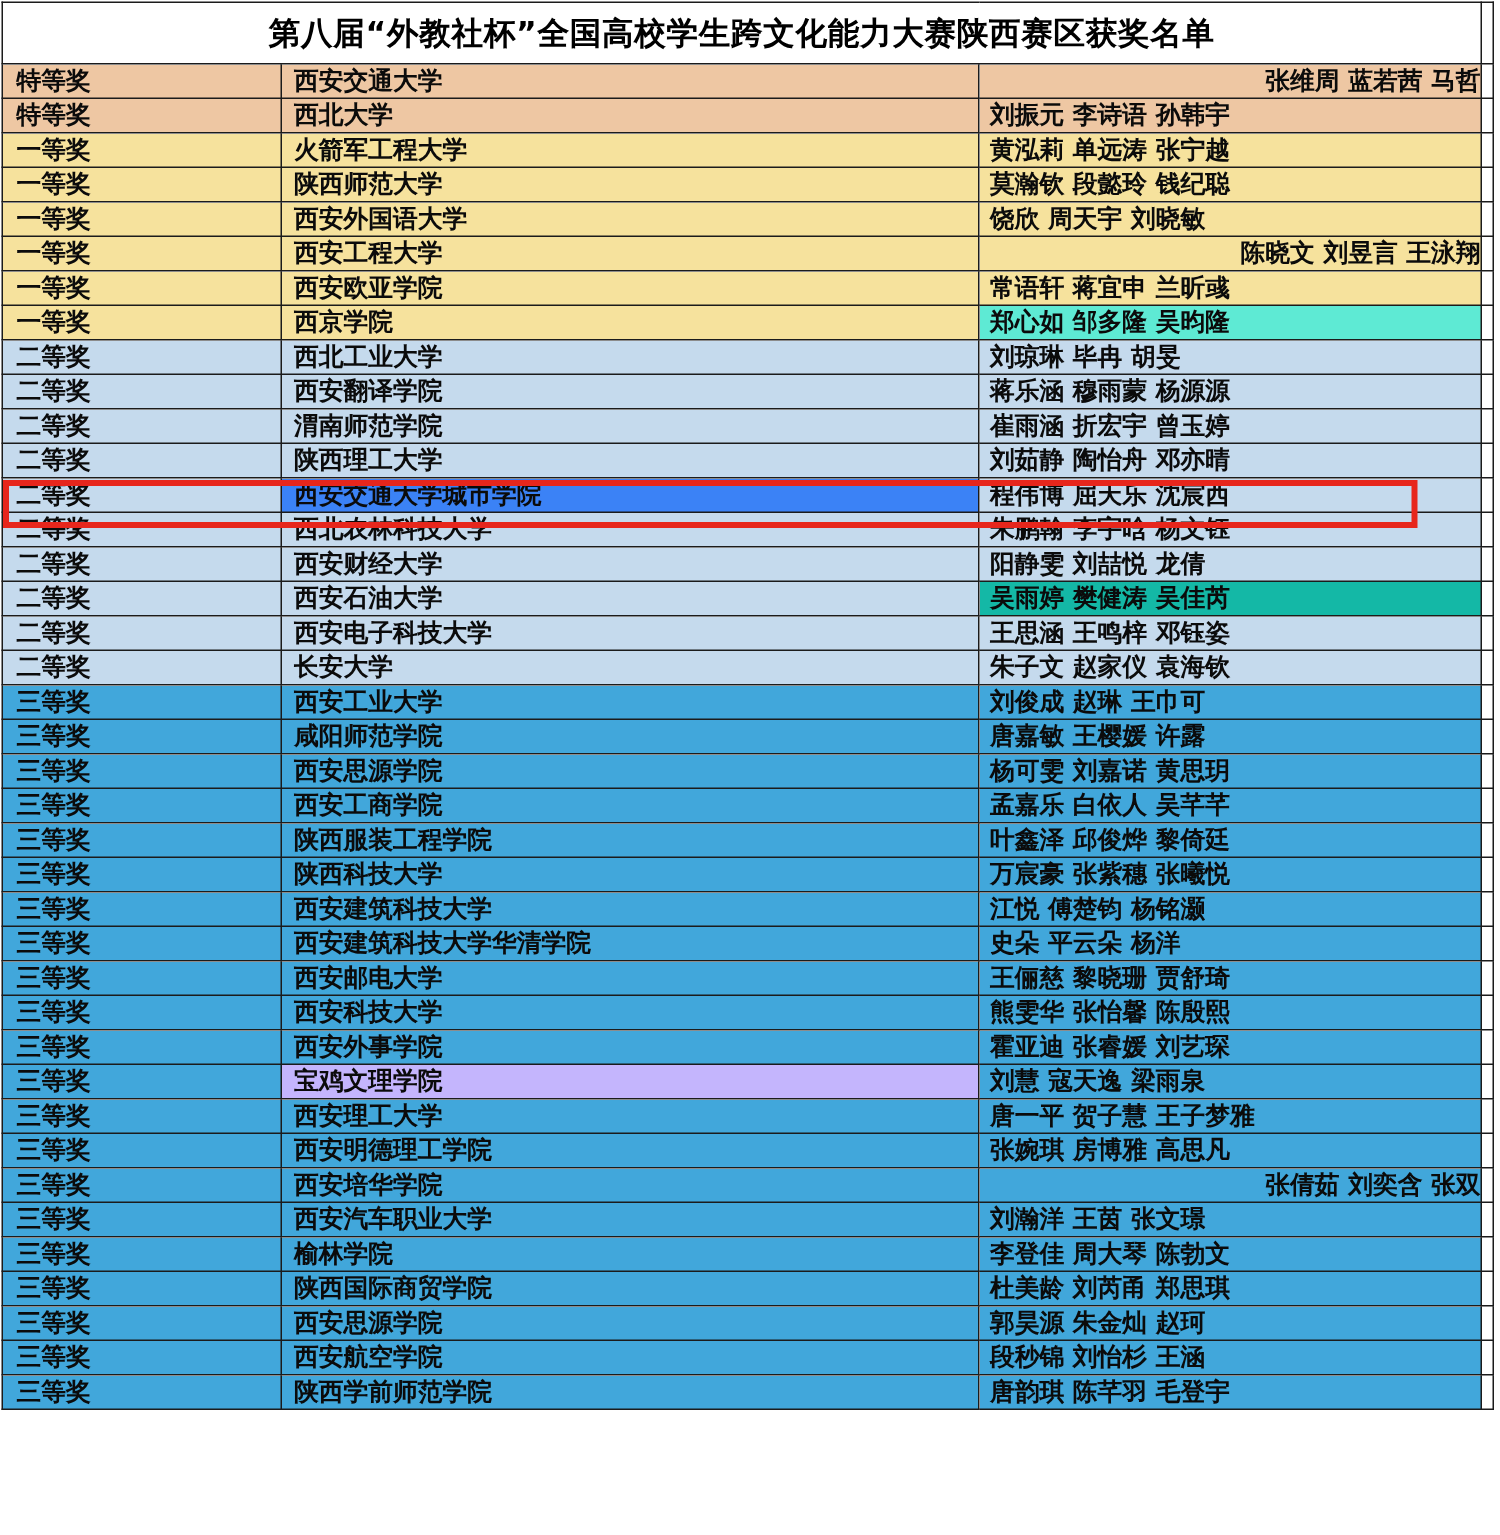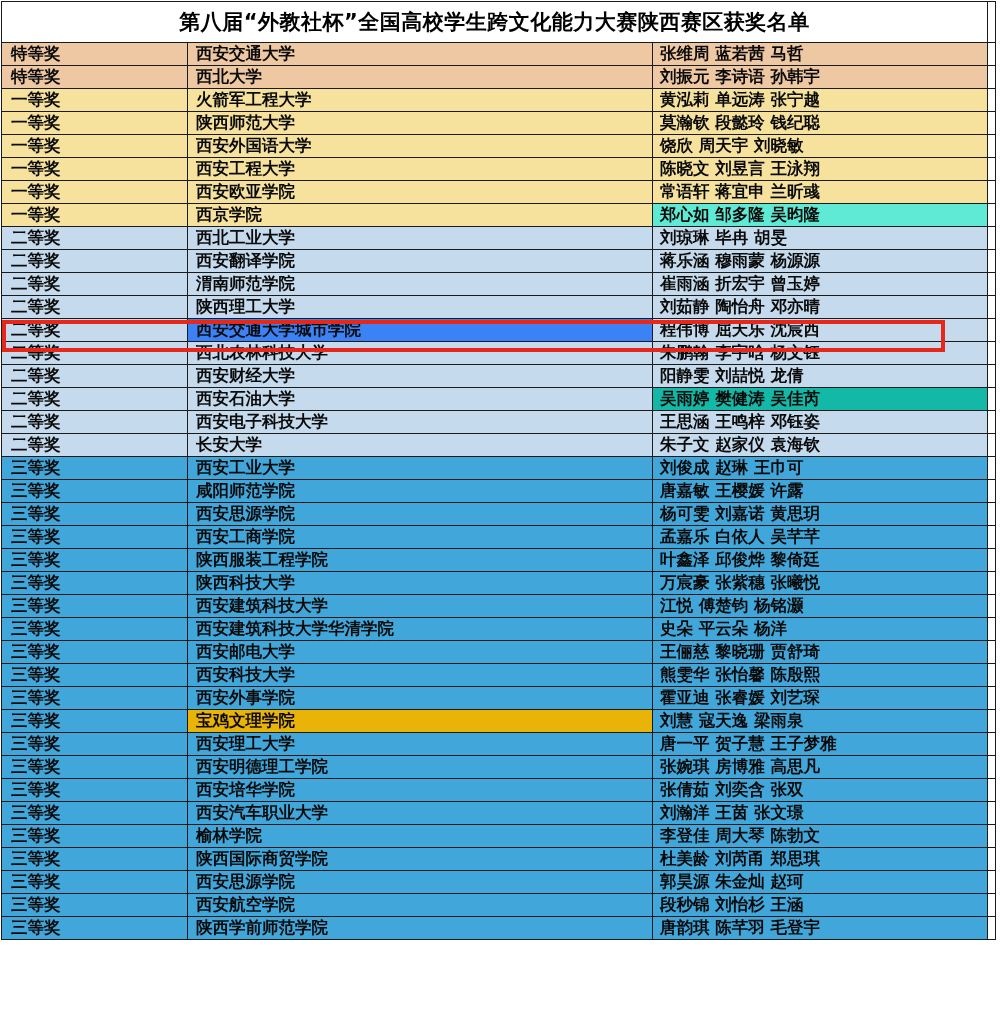--- a/index.html
+++ b/index.html
@@ -79,21 +79,21 @@
     <col style="width:8px">
   </colgroup>
   <tbody>
     <tr>
       <td class="title-cell" colspan="3">第八届“外教社杯”全国高校学生跨文化能力大赛陕西赛区获奖名单</td>
       <td class="sliver-cell"></td>
     </tr>
   <tr class="data-row">
     <td class="award-cell" style="background: rgb(238, 199, 163);">特等奖</td>
     <td class="school-cell" style="background: rgb(238, 199, 163);">西安交通大学</td>
-    <td class="players-cell" style="background: rgb(238, 199, 163);">张维周 蓝若茜 马哲</td>
+    <td class="players-cell" style="background: rgb(238, 199, 163); text-align: right;">张维周 蓝若茜 马哲</td>
     <td class="sliver-cell"></td>
   </tr>
       <tr class="data-row">
     <td class="award-cell" style="background: rgb(238, 199, 163);">特等奖</td>
     <td class="school-cell" style="background: rgb(238, 199, 163);">西北大学</td>
     <td class="players-cell" style="background: rgb(238, 199, 163);">刘振元 李诗语 孙韩宇</td>
     <td class="sliver-cell"></td>
   </tr>
       <tr class="data-row">
     <td class="award-cell" style="background: rgb(246, 226, 157);">一等奖</td>
@@ -109,21 +109,21 @@
   </tr>
       <tr class="data-row">
     <td class="award-cell" style="background: rgb(246, 226, 157);">一等奖</td>
     <td class="school-cell" style="background: rgb(246, 226, 157);">西安外国语大学</td>
     <td class="players-cell" style="background: rgb(246, 226, 157);">饶欣 周天宇 刘晓敏</td>
     <td class="sliver-cell"></td>
   </tr>
       <tr class="data-row">
     <td class="award-cell" style="background: rgb(246, 226, 157);">一等奖</td>
     <td class="school-cell" style="background: rgb(246, 226, 157);">西安工程大学</td>
-    <td class="players-cell" style="background: rgb(246, 226, 157);">陈晓文 刘昱言 王泳翔</td>
+    <td class="players-cell" style="background: rgb(246, 226, 157); text-align: right;">陈晓文 刘昱言 王泳翔</td>
     <td class="sliver-cell"></td>
   </tr>
       <tr class="data-row">
     <td class="award-cell" style="background: rgb(246, 226, 157);">一等奖</td>
     <td class="school-cell" style="background: rgb(246, 226, 157);">西安欧亚学院</td>
     <td class="players-cell" style="background: rgb(246, 226, 157);">常语轩 蒋宜申 兰昕彧</td>
     <td class="sliver-cell"></td>
   </tr>
       <tr class="data-row">
     <td class="award-cell" style="background: rgb(246, 226, 157);">一等奖</td>
@@ -252,40 +252,40 @@
     <td class="sliver-cell"></td>
   </tr>
       <tr class="data-row">
     <td class="award-cell" style="background: rgb(65, 167, 219);">三等奖</td>
     <td class="school-cell" style="background: rgb(65, 167, 219);">西安外事学院</td>
     <td class="players-cell" style="background: rgb(65, 167, 219);">霍亚迪 张睿媛 刘艺琛</td>
     <td class="sliver-cell"></td>
   </tr>
       <tr class="data-row">
     <td class="award-cell" style="background: rgb(65, 167, 219);">三等奖</td>
-    <td class="school-cell" style="background: #eab308; font-family: Liberation Serif, serif;">宝鸡文理学院</td>
+    <td class="school-cell" style="background: #c4b5fd; font-family: Liberation Serif, serif;">宝鸡文理学院</td>
     <td class="players-cell" style="background: rgb(65, 167, 219);">刘慧 寇天逸 梁雨泉</td>
     <td class="sliver-cell"></td>
   </tr>
       <tr class="data-row">
     <td class="award-cell" style="background: rgb(65, 167, 219);">三等奖</td>
     <td class="school-cell" style="background: rgb(65, 167, 219);">西安理工大学</td>
     <td class="players-cell" style="background: rgb(65, 167, 219);">唐一平 贺子慧 王子梦雅</td>
     <td class="sliver-cell"></td>
   </tr>
       <tr class="data-row">
     <td class="award-cell" style="background: rgb(65, 167, 219);">三等奖</td>
     <td class="school-cell" style="background: rgb(65, 167, 219);">西安明德理工学院</td>
     <td class="players-cell" style="background: rgb(65, 167, 219);">张婉琪 房博雅 高思凡</td>
     <td class="sliver-cell"></td>
   </tr>
       <tr class="data-row">
     <td class="award-cell" style="background: rgb(65, 167, 219);">三等奖</td>
     <td class="school-cell" style="background: rgb(65, 167, 219);">西安培华学院</td>
-    <td class="players-cell" style="background: rgb(65, 167, 219);">张倩茹 刘奕含 张双</td>
+    <td class="players-cell" style="background: rgb(65, 167, 219); text-align: right;">张倩茹 刘奕含 张双</td>
     <td class="sliver-cell"></td>
   </tr>
       <tr class="data-row">
     <td class="award-cell" style="background: rgb(65, 167, 219);">三等奖</td>
     <td class="school-cell" style="background: rgb(65, 167, 219);">西安汽车职业大学</td>
     <td class="players-cell" style="background: rgb(65, 167, 219);">刘瀚洋 王茵 张文璟</td>
     <td class="sliver-cell"></td>
   </tr>
       <tr class="data-row">
     <td class="award-cell" style="background: rgb(65, 167, 219);">三等奖</td>

